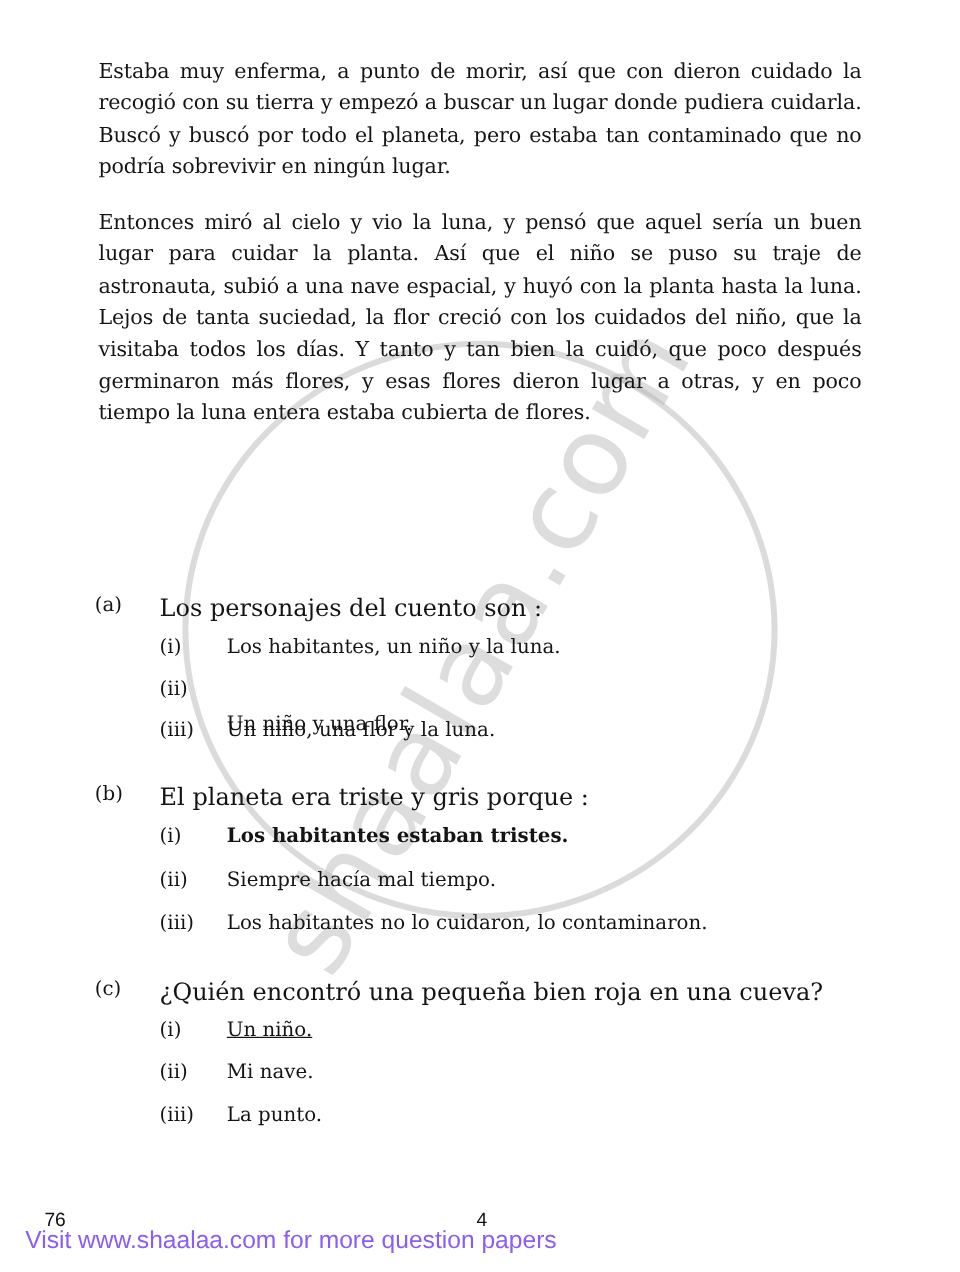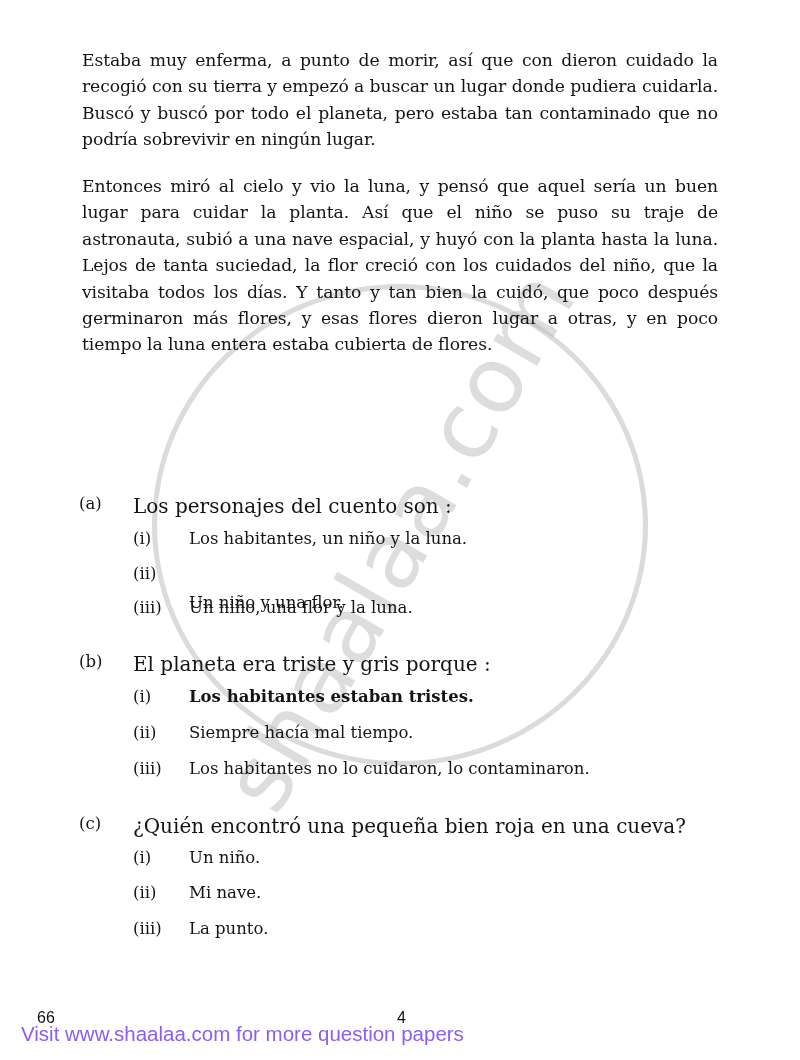--- a/index.html
+++ b/index.html
@@ -54,24 +54,24 @@
     <span class="opt-label" style="top:723px;">(ii)</span>
     <span class="opt-text" style="top:723px;">Siempre hacía mal tiempo.</span>
     <span class="opt-label" style="top:759px;">(iii)</span>
     <span class="opt-text" style="top:759px;">Los habitantes no lo cuidaron, lo contaminaron.</span>
   </div>
 
   <div>
     <span class="q-label" style="top:814px;">(c)</span>
     <span class="q-text" style="top:814px;">¿Quién encontró una pequeña bien roja en una cueva?</span>
     <span class="opt-label" style="top:848px;">(i)</span>
-    <span class="opt-text" style="top:848px;">Un niño.</span>
+    <span class="opt-text" style="top:848px;text-decoration:underline;">Un niño.</span>
     <span class="opt-label" style="top:883px;">(ii)</span>
     <span class="opt-text" style="top:883px;">Mi nave.</span>
     <span class="opt-label" style="top:919px;">(iii)</span>
     <span class="opt-text" style="top:919px;">La punto.</span>
   </div>
 
-  <span class="page-num-left">66</span>
+  <span class="page-num-left">76</span>
   <span class="page-num-center">4</span>
   <span class="footer-link">Visit www.shaalaa.com for more question papers</span>
 
 </div>
 
 </body></html>

